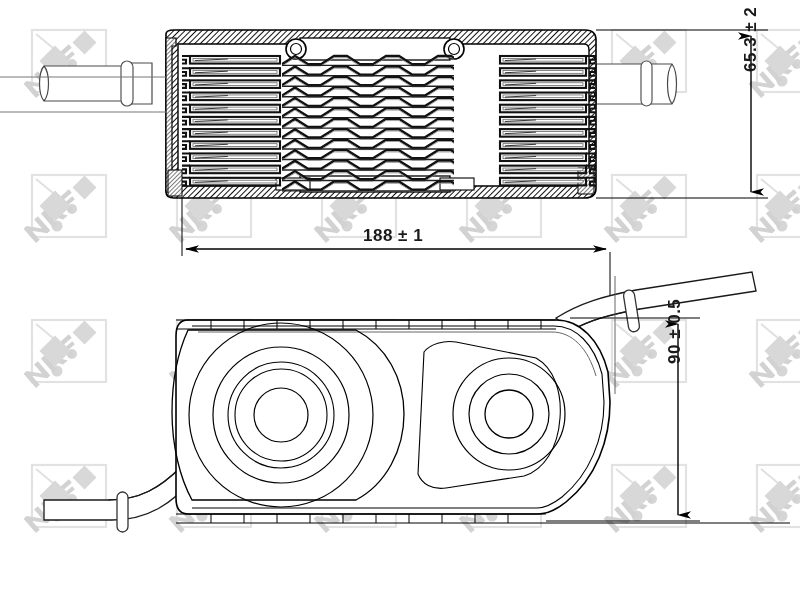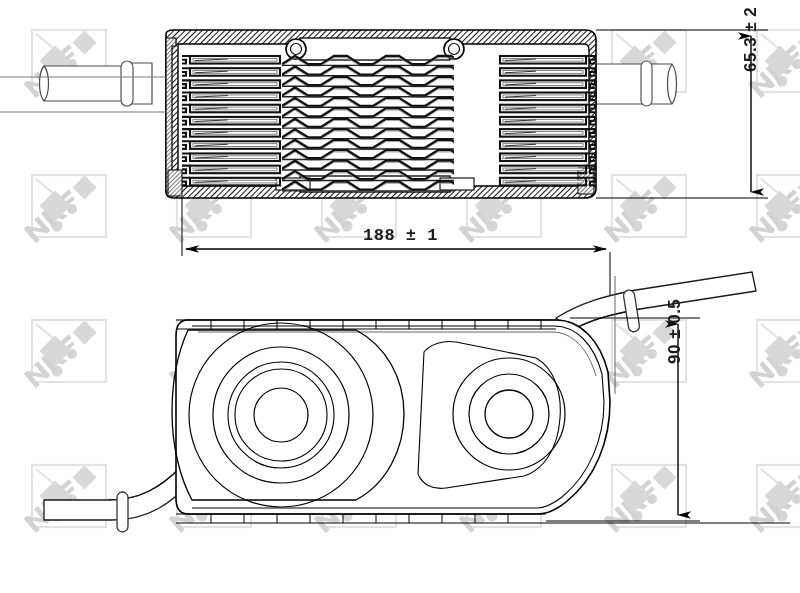--- a/index.html
+++ b/index.html
@@ -23,21 +23,21 @@
   
   .dimtext{
     position:absolute;
     font-family:"Liberation Sans", sans-serif;
     font-weight:bold;
     color:#1a1a1a;
     white-space:nowrap;
     letter-spacing:0.5px;
   }
   #dim-188-label{
-    left:363px;top:226px;font-size:17px;font-family:Liberation Mono, monospace;
+    left:363px;top:226px;font-size:17px;
   }
   #dim-653-label{
     left:741px;top:72px;font-size:17px;
     transform:rotate(-90deg);transform-origin:left top;
   }
   #dim-90-label{
     left:665px;top:364px;font-size:17px;
     transform:rotate(-90deg);transform-origin:left top;
   }
 </style>

